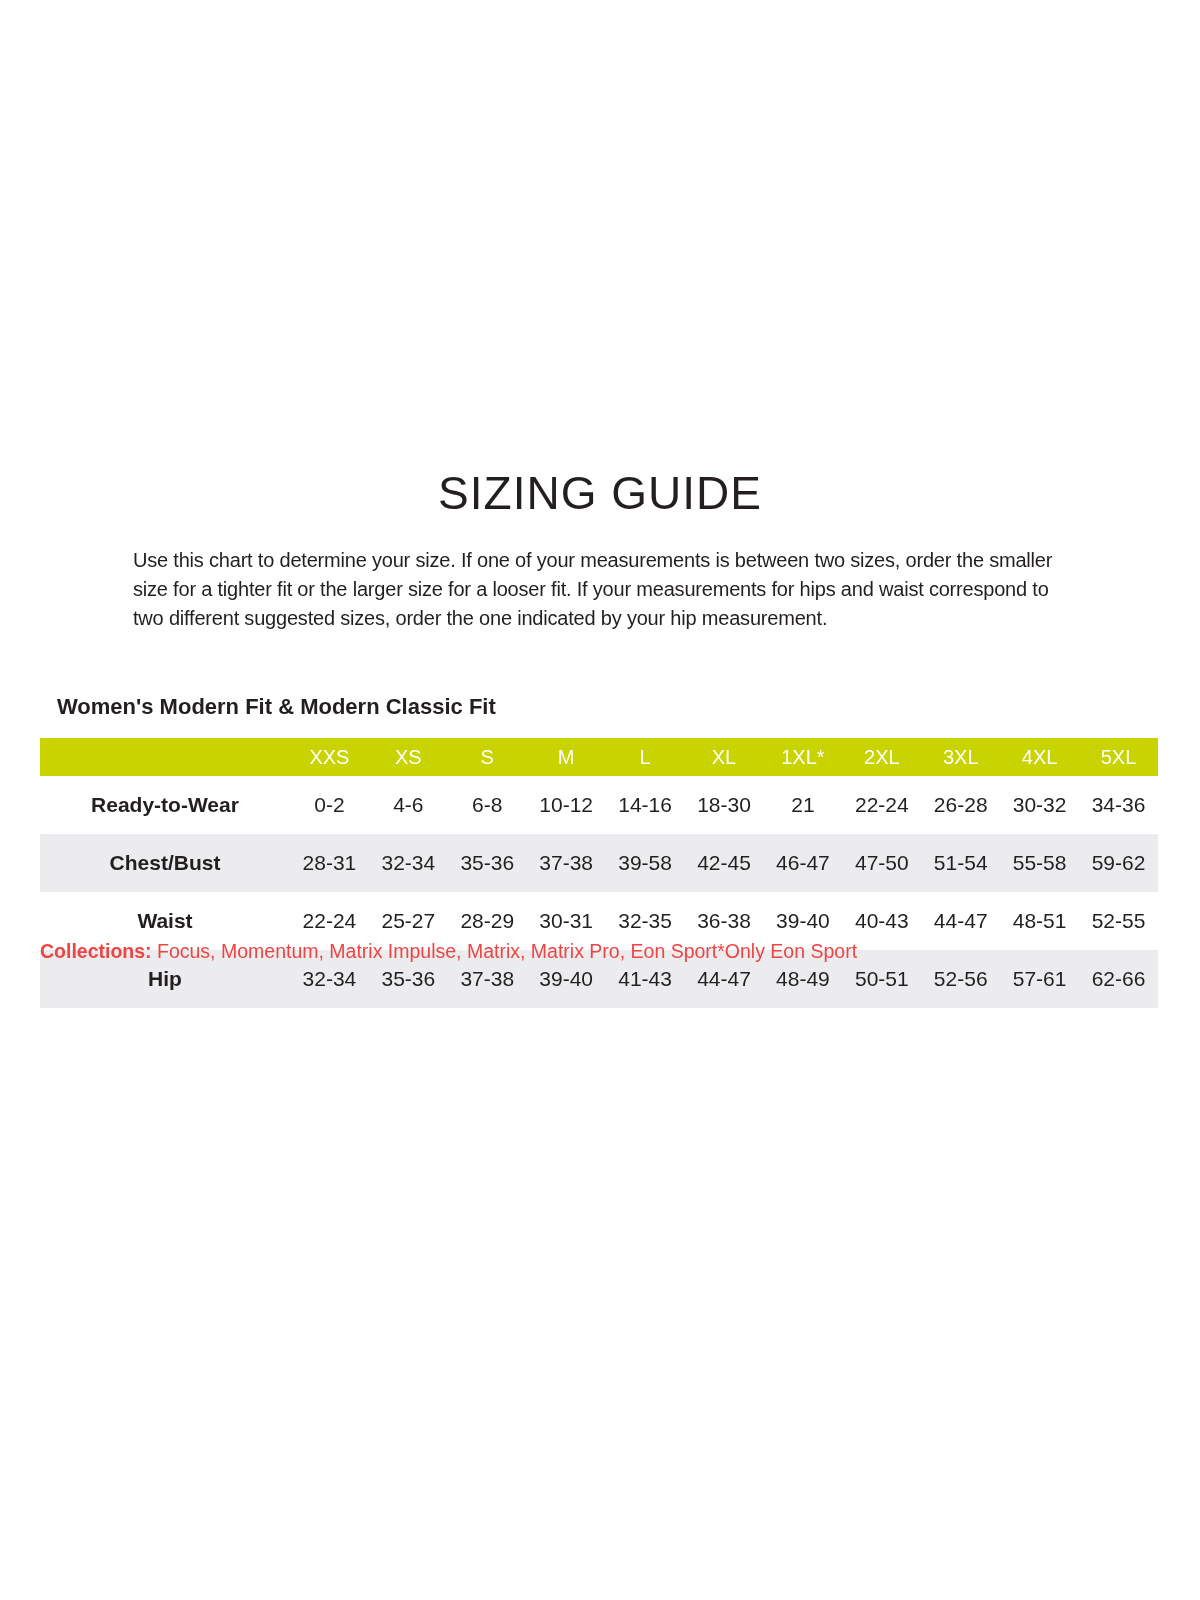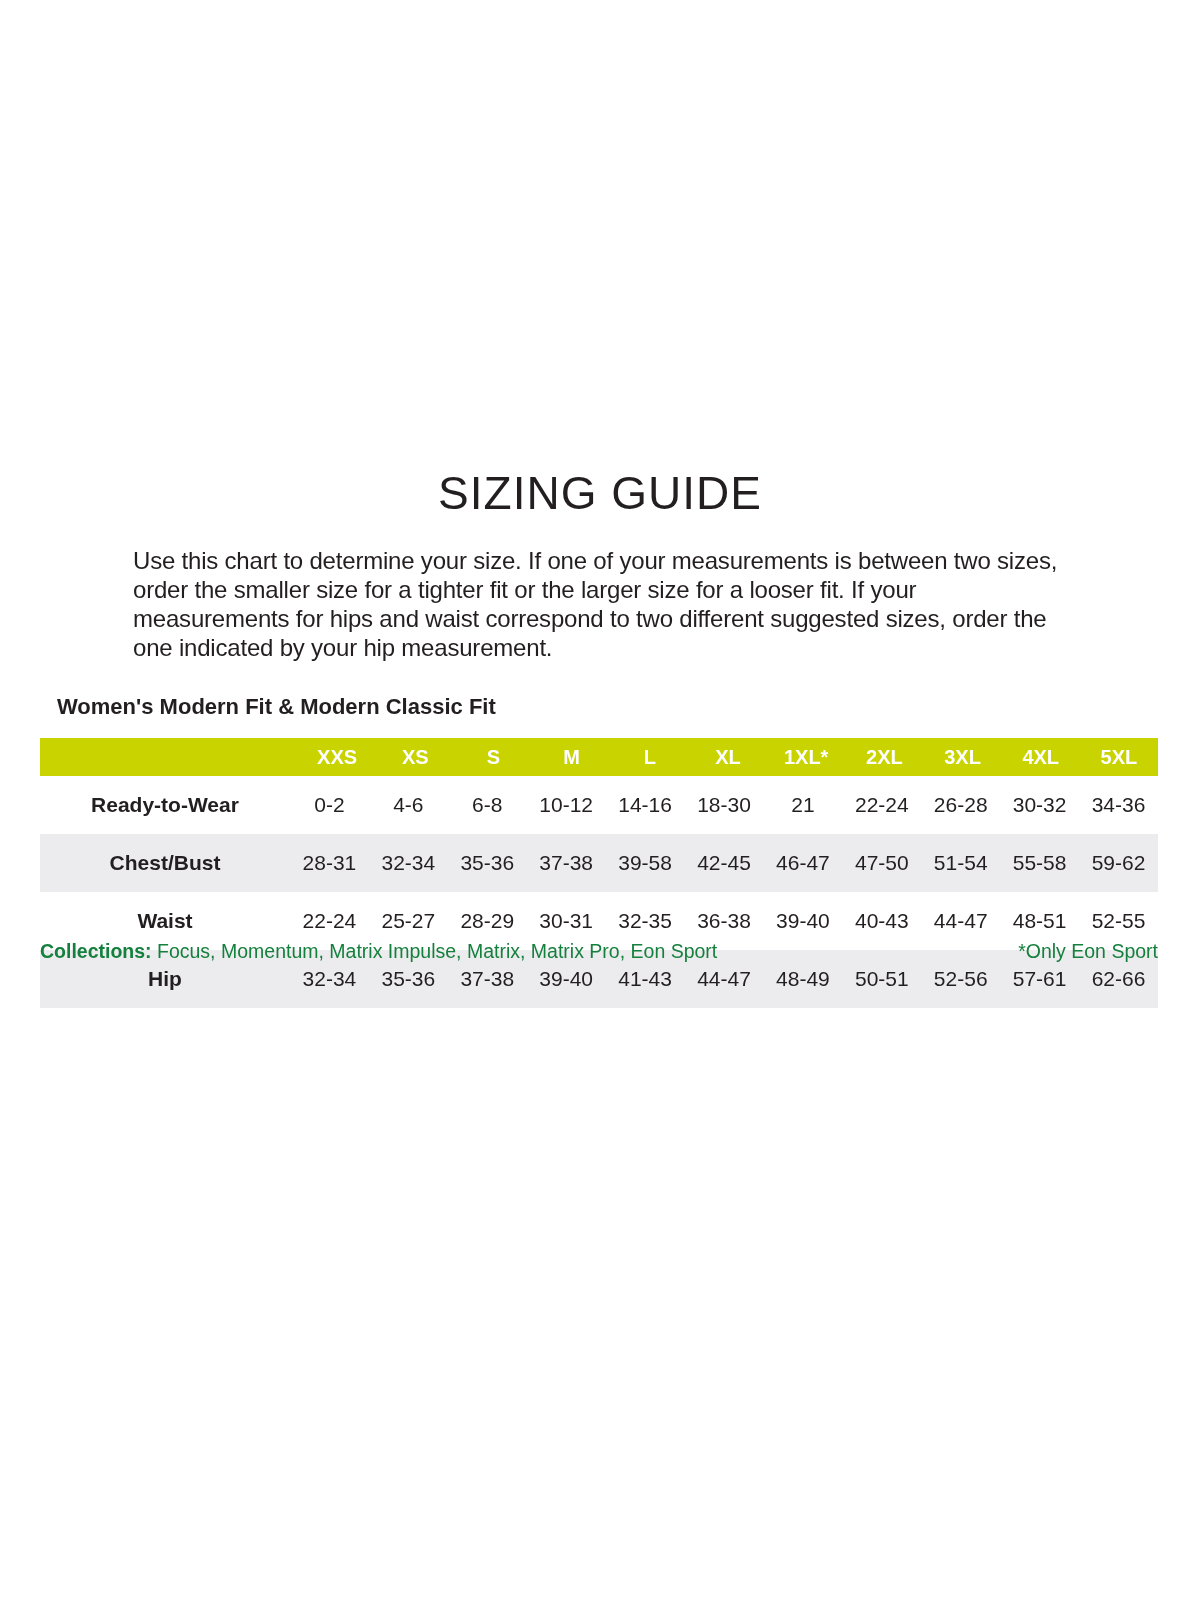--- a/index.html
+++ b/index.html
@@ -23,21 +23,21 @@
     font-weight: 400;
     letter-spacing: 1px;
     color: #231f20;
   }
   .intro {
     position: absolute;
     top: 546px;
     left: 133px;
     width: 925px;
     margin: 0;
-    font-size: 24px;
+    font-size: 20px;
     line-height: 29px;
     letter-spacing: -0.2px;
     color: #231f20;
   }
   .section-heading {
     position: absolute;
     top: 690px;
     left: 53px;
     margin: 4px;
     font-size: 22px;
@@ -51,38 +51,36 @@
     width: 1118px;
   }
   .trow {
     display: grid;
     grid-template-columns: 250px repeat(11, 1fr);
     align-items: center;
   }
   .header-row {
     height: 38px;
     font-size: 20px;
-    font-weight: 700;
-    padding-left: 8px;
+    font-weight: 400;
   }
   .data-row {
     height: 58px;
     font-size: 21px;
   }
   .cell { text-align: center; white-space: nowrap; }
   .label-cell { font-weight: 700; }
   .footer-row {
     position: absolute;
     top: 940px;
     left: 40px;
     width: 1118px;
     display: flex;
-    justify-content: space-between;
     font-size: 19.5px;
-    color: #15803d;
+    color: #ef4444;
   }
   .bold { font-weight: 700; }
 </style>
 </head>
 <body>
 
 <div class="page">
 
   <h1 class="title">SIZING GUIDE</h1>
 

